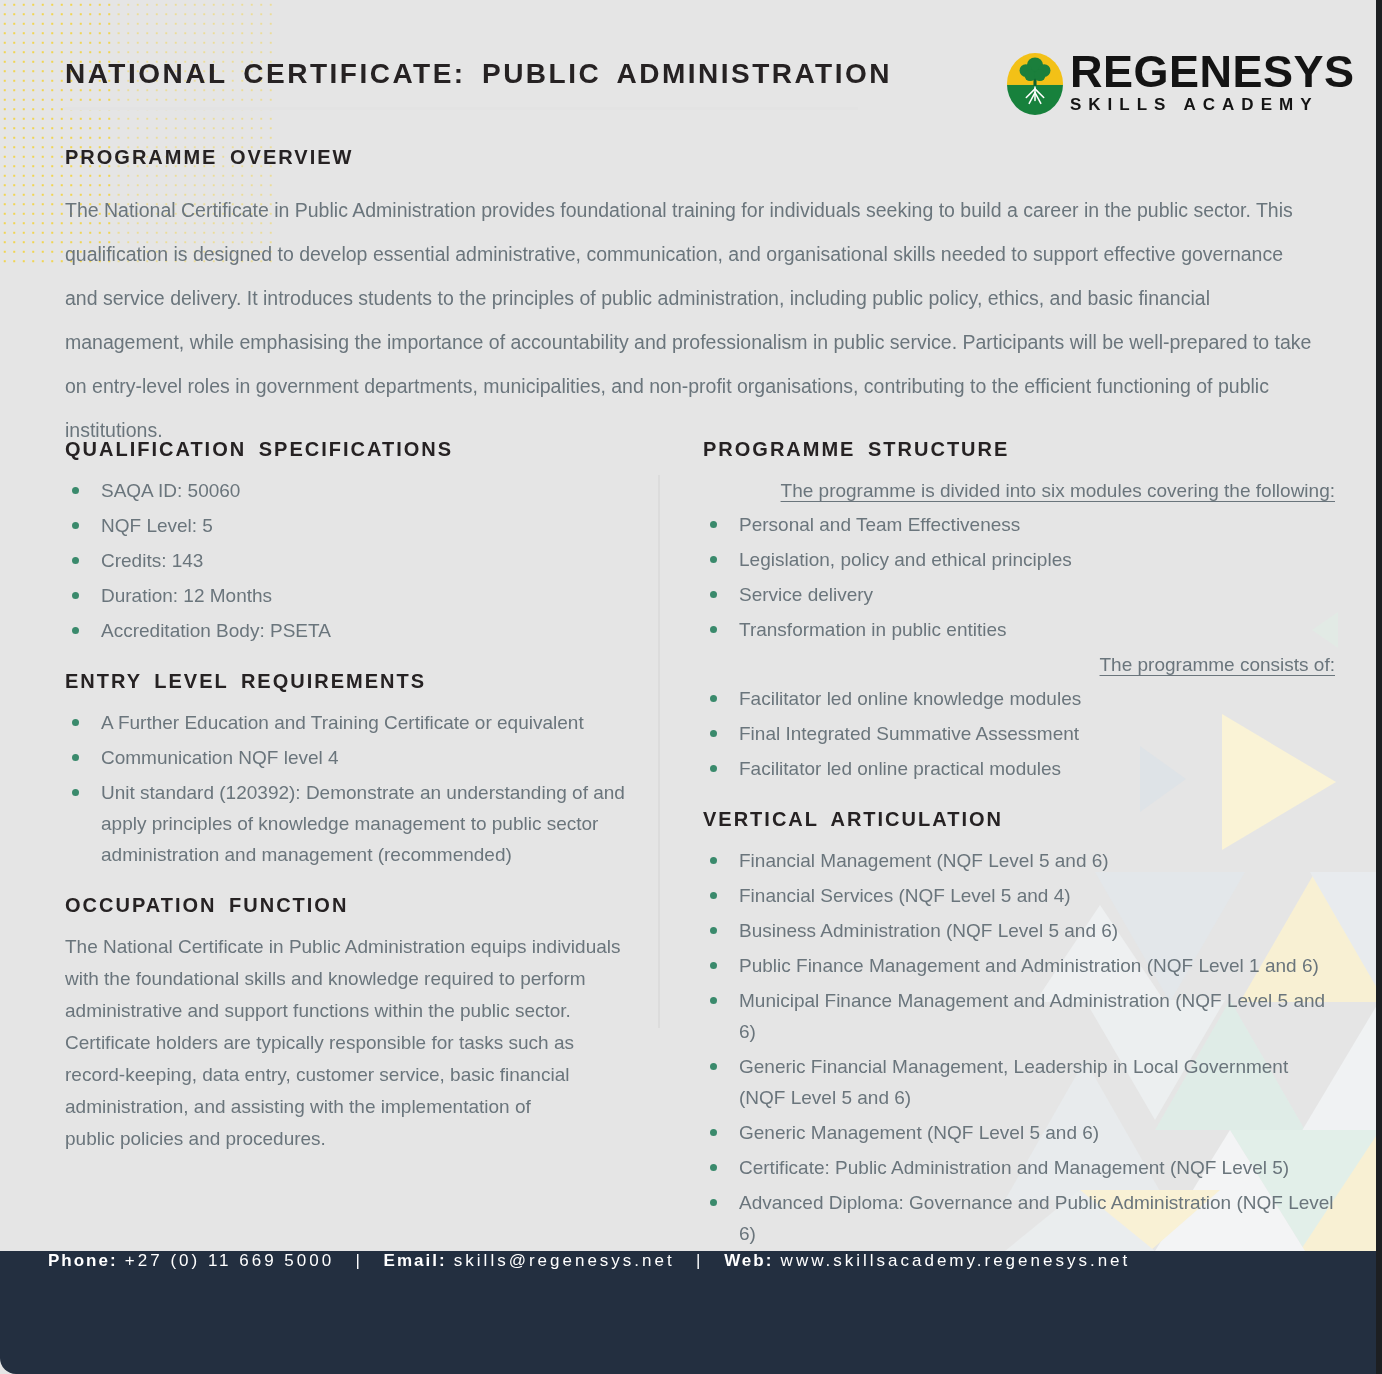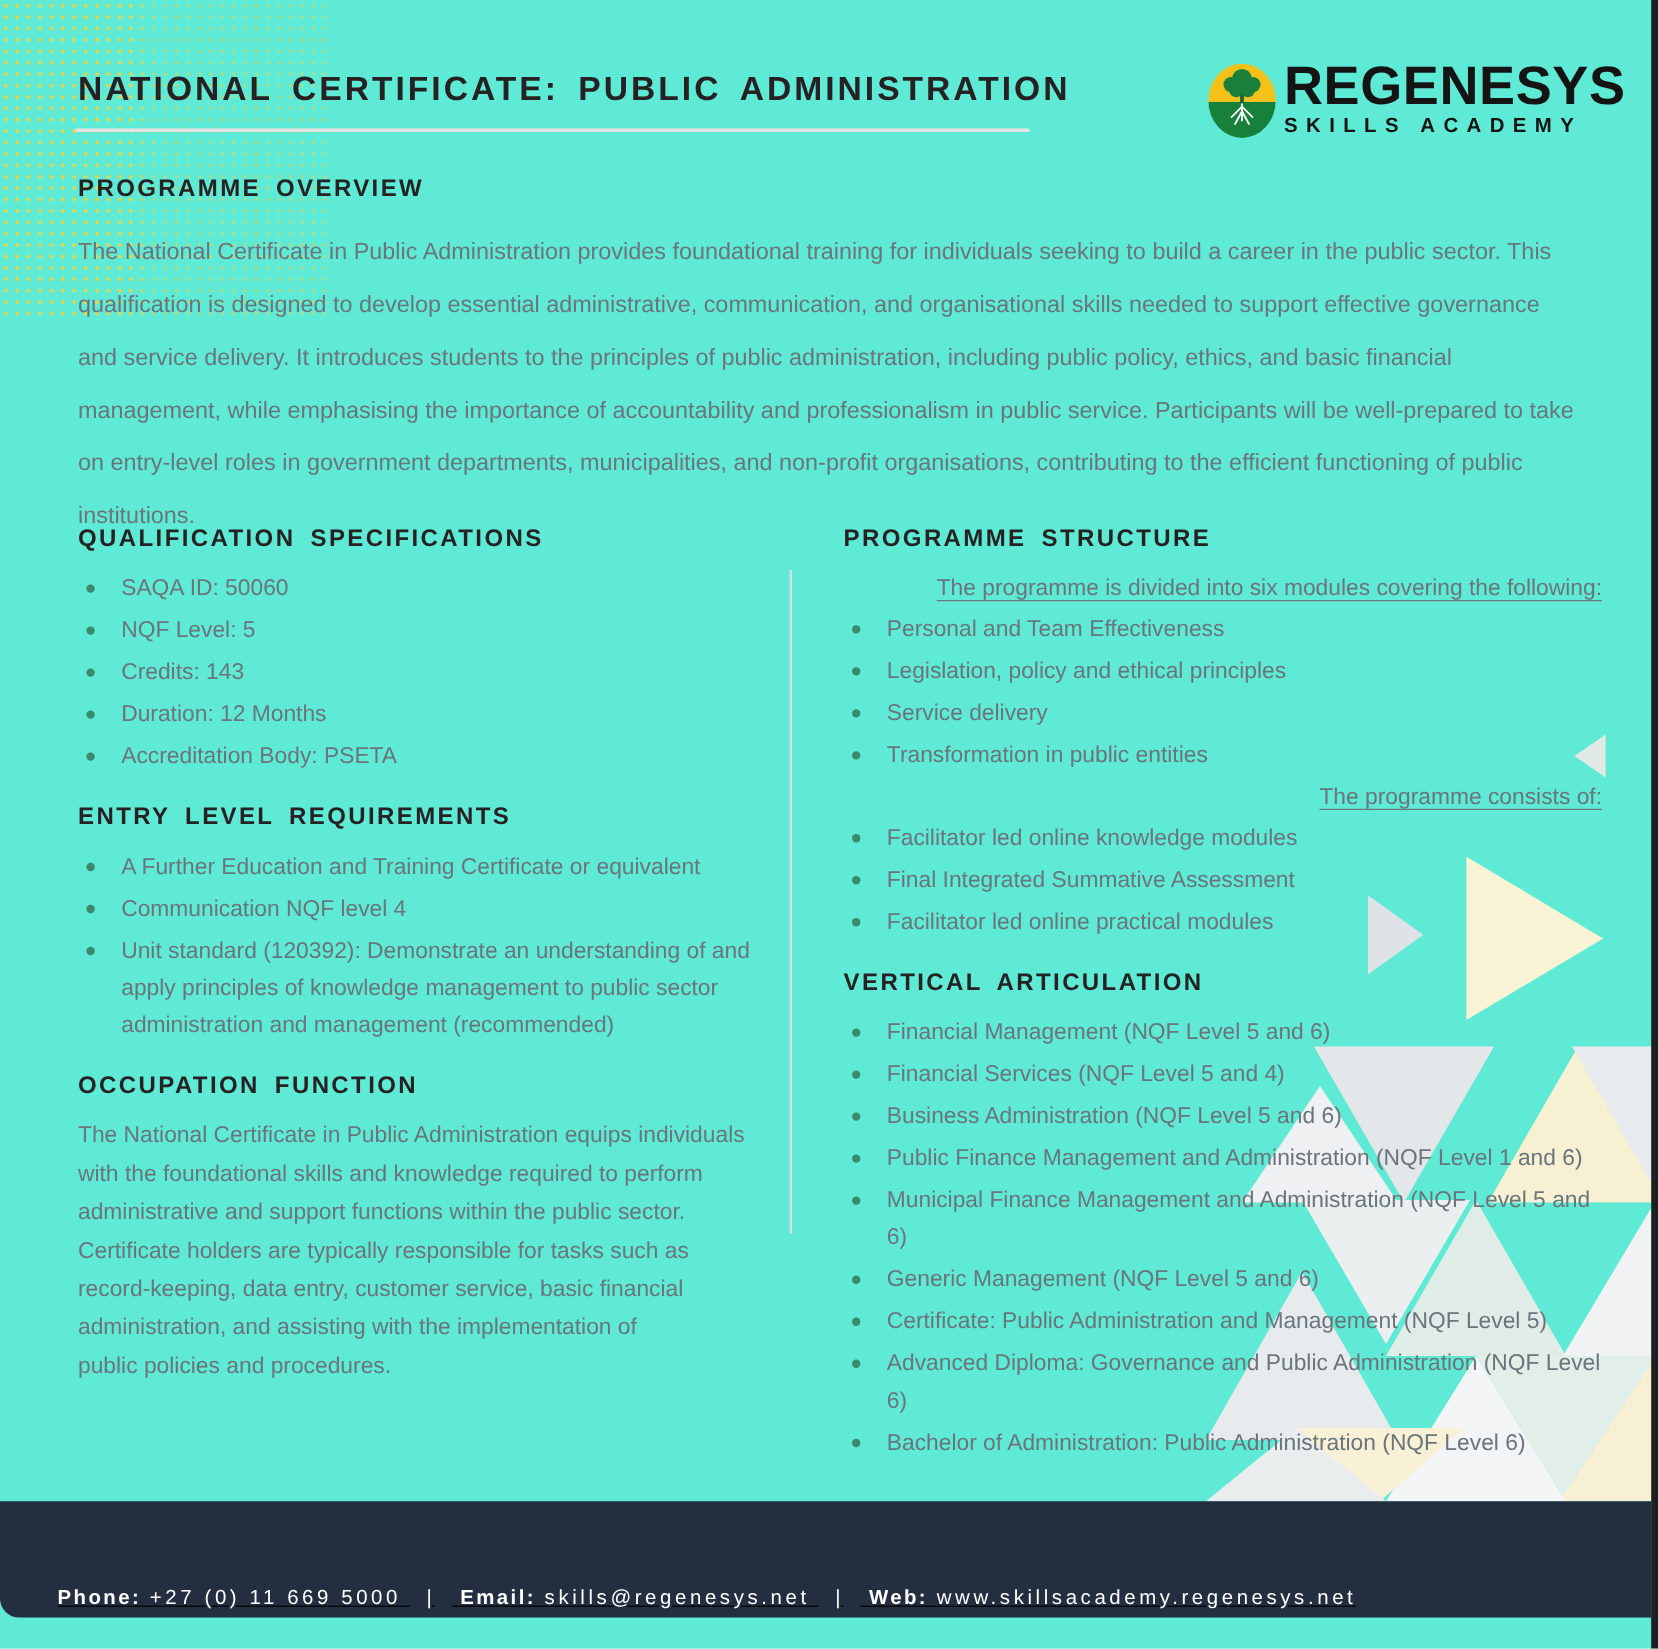--- a/index.html
+++ b/index.html
@@ -1,17 +1,17 @@
 <!DOCTYPE html>
 <html><head>
 <meta charset="utf-8">
 <style>
   html,body{margin:0;padding:0;background:#ffffff;}
   .page{
-    position:relative;width:1382px;height:1374px;background:#5eead4;
+    position:relative;width:1382px;height:1374px;background:#e5e5e5;
     overflow:hidden;font-family:"Liberation Sans",sans-serif;
   }
   
   .dots-a,.dots-b{position:absolute;z-index:0;
     background-image:radial-gradient(#f2d23c 1.3px, rgba(0,0,0,0) 1.4px);
     background-size:9.5px 9.5px;}
   .dots-a{left:0;top:0;width:278px;height:268px;opacity:.45;}
   .dots-b{left:0;top:0;width:118px;height:268px;opacity:.75;}
   .tri{position:absolute;width:0;height:0;z-index:0;}
   .edge-strip{position:absolute;right:0;top:0;width:6px;height:1374px;background:#1d1f22;z-index:6;}
@@ -35,22 +35,22 @@
   .col-left{left:65px;width:568px;}
   .col-right{left:703px;width:632px;}
   .sec-h{color:#262223;font-size:20px;font-weight:800;letter-spacing:2px;word-spacing:5px;margin:0 0 14px 0;}
   .sec{margin-top:24px;}
   ul.blist{list-style:none;margin:0;padding:0;}
   ul.blist li{position:relative;padding-left:36px;line-height:31px;margin-bottom:4px;}
   ul.blist li::before{content:"";position:absolute;left:7px;top:12px;width:7px;height:7px;border-radius:50%;background:#3a8a6c;}
   .intro{line-height:31px;text-decoration:underline;text-underline-offset:4px;margin:0 0 3px 0;text-align:right;}
   .para{line-height:32px;margin:0;white-space:pre-line;}
   
-  .footer{position:absolute;left:0;top:1251px;width:1376px;height:97px;background:#232f40;
-    z-index:5;border-radius:0 0 0 16px;display:flex;align-items:flex-end;text-decoration:underline;}
+  .footer{position:absolute;left:0;top:1251px;width:1376px;height:123px;background:#232f40;
+    z-index:5;border-radius:0 0 0 16px;display:flex;align-items:flex-start;}
   .footer-text{padding-left:48px;padding-bottom:6px;color:#ffffff;font-size:17px;letter-spacing:2.5px;white-space:nowrap;}
   .footer-text .fl{font-weight:800;letter-spacing:2px;}
   .footer-text .fv{font-weight:400;letter-spacing:3px;}
   .footer-text .fsep{margin:0 14px;font-weight:400;}
 </style>
 </head>
 <body>
 
 <div class="page">
 
@@ -158,20 +158,21 @@
     </ul>
 
     <div class="sec">
       <h3 class="sec-h">VERTICAL ARTICULATION</h3>
       <ul class="blist">
         <li>Financial Management (NQF Level 5 and 6)</li>
         <li>Financial Services (NQF Level 5 and 4)</li>
         <li>Business Administration (NQF Level 5 and 6)</li>
         <li>Public Finance Management and Administration (NQF Level 1 and 6)</li>
         <li>Municipal Finance Management and Administration (NQF Level 5 and 6)</li>
+        <li>Generic Financial Management, Leadership in Local Government (NQF Level 5 and 6)</li>
         <li>Generic Management (NQF Level 5 and 6)</li>
         <li>Certificate: Public Administration and Management (NQF Level 5)</li>
         <li>Advanced Diploma: Governance and Public Administration (NQF Level 6)</li>
         <li>Bachelor of Administration: Public Administration (NQF Level 6)</li>
       </ul>
     </div>
   </div>
 
   <div class="footer">
     <div class="footer-text">

